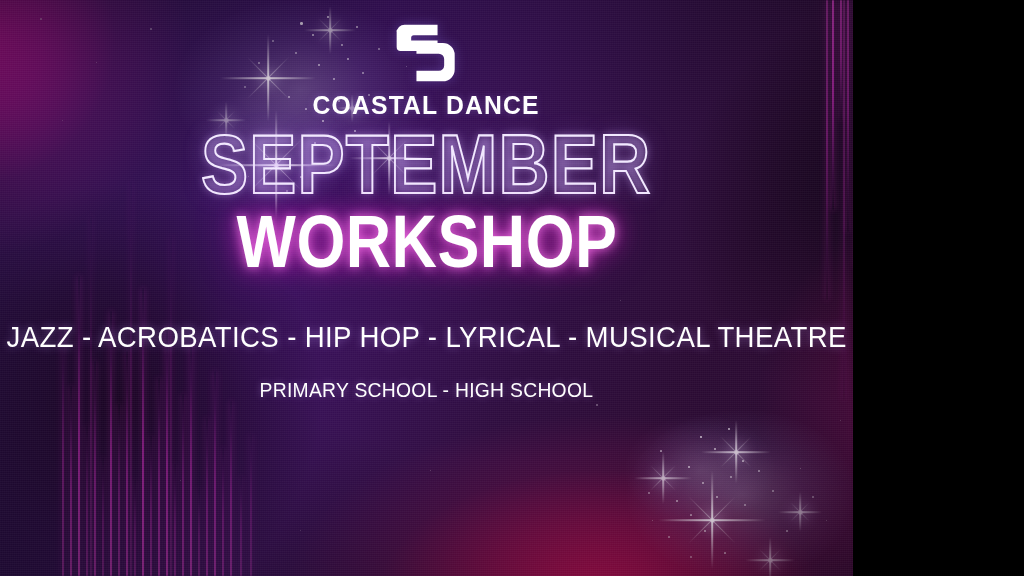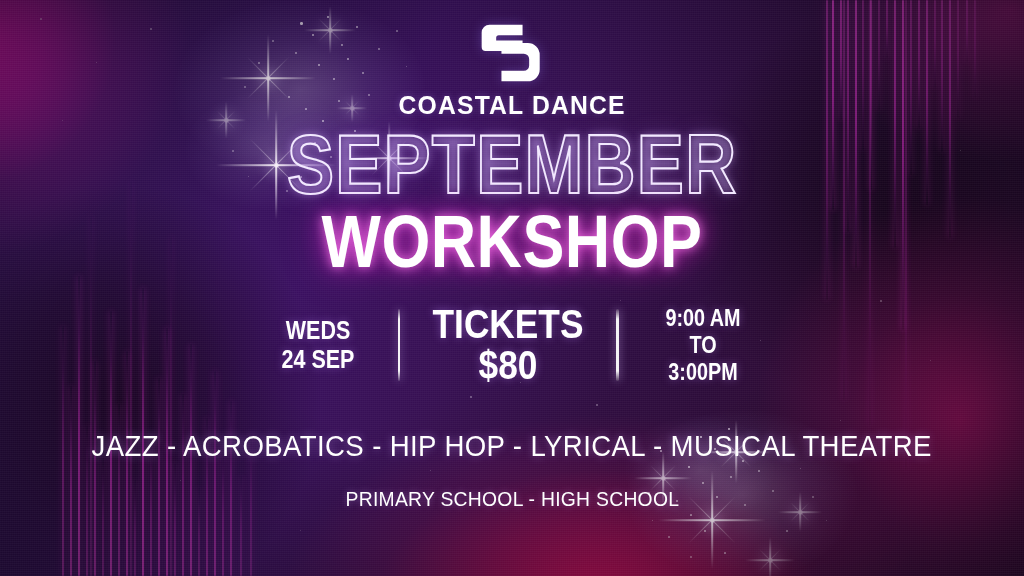--- a/index.html
+++ b/index.html
@@ -2,21 +2,21 @@
 <html><head>
 <meta charset="utf-8">
 <style>
   html, body {
     margin: 0;
     padding: 0;
     background: #000;
   }
   #poster {
     position: relative;
-    width: 1024px;
+    width: 853px;
     height: 576px;
     overflow: hidden;
     font-family: "Liberation Sans", sans-serif;
     background: #be185d;
     user-select: none;
   }
 
   
   .bg-layer {
     position: absolute;
@@ -522,42 +522,19 @@
 
       <path fill="#ffffff" d="M34 32 h40 a18 18 0 0 1 18 18 v22 a18 18 0 0 1 -18 18 h-40 v-16 h34 a8 8 0 0 0 8 -8 v-10 a8 8 0 0 0 -8 -8 h-34 z"></path>
     </svg>
 
     <div class="brand-name">COASTAL DANCE</div>
 
     <div class="month">SEPTEMBER</div>
 
     <div class="workshop">WORKSHOP</div>
 
-    <div class="info-row">
-
-      <div class="info-col col-date">
-        <span class="line">WEDS</span>
-        <span class="line">24 SEP</span>
-      </div>
-
-      <div class="divider"></div>
-
-      <div class="info-col col-price">
-        <span class="line">TICKETS</span>
-        <span class="line">$80</span>
-      </div>
-
-      <div class="divider"></div>
-
-      <div class="info-col col-time">
-        <span class="line">9:00 AM</span>
-        <span class="line">TO</span>
-        <span class="line">3:00PM</span>
-      </div>
-
-    </div>
 
     <div class="genres">JAZZ - ACROBATICS - HIP HOP - LYRICAL - MUSICAL THEATRE</div>
 
     <div class="levels">PRIMARY SCHOOL - HIGH SCHOOL</div>
 
   </div>
 </div>
 
 </body></html>

